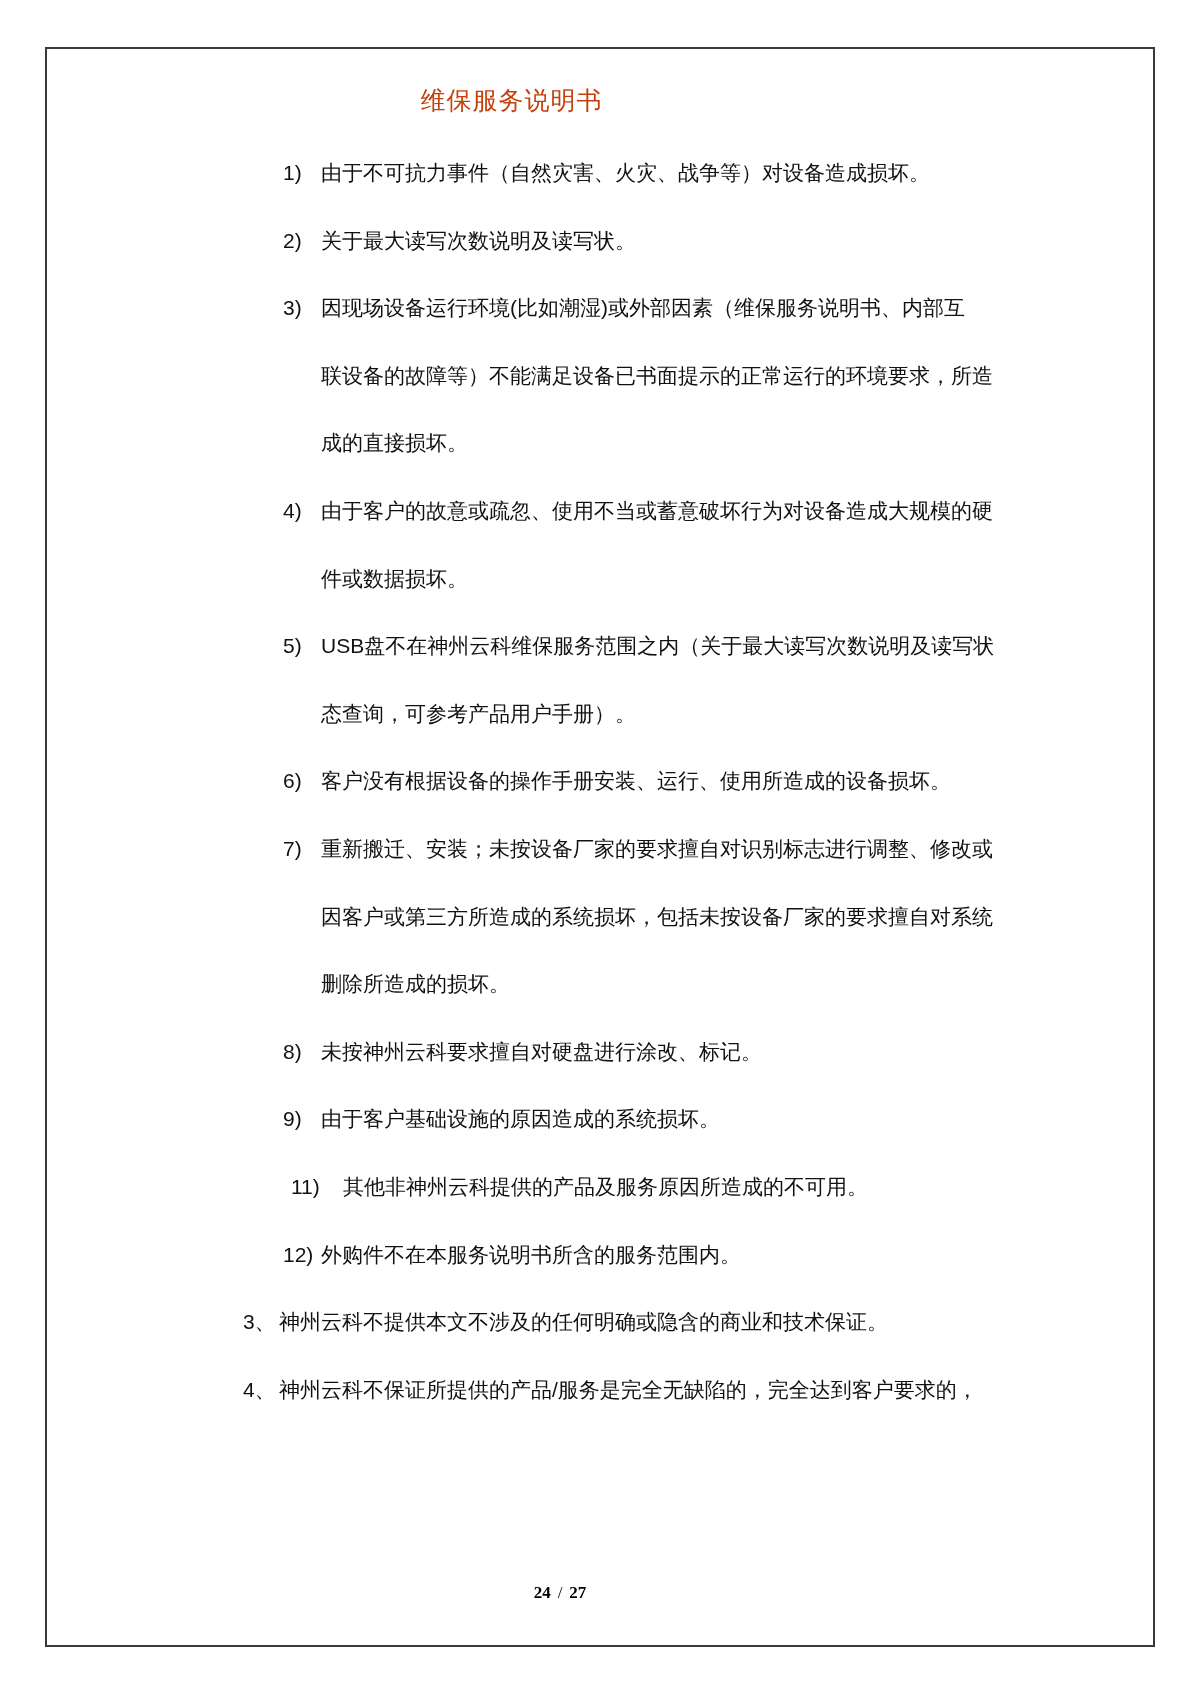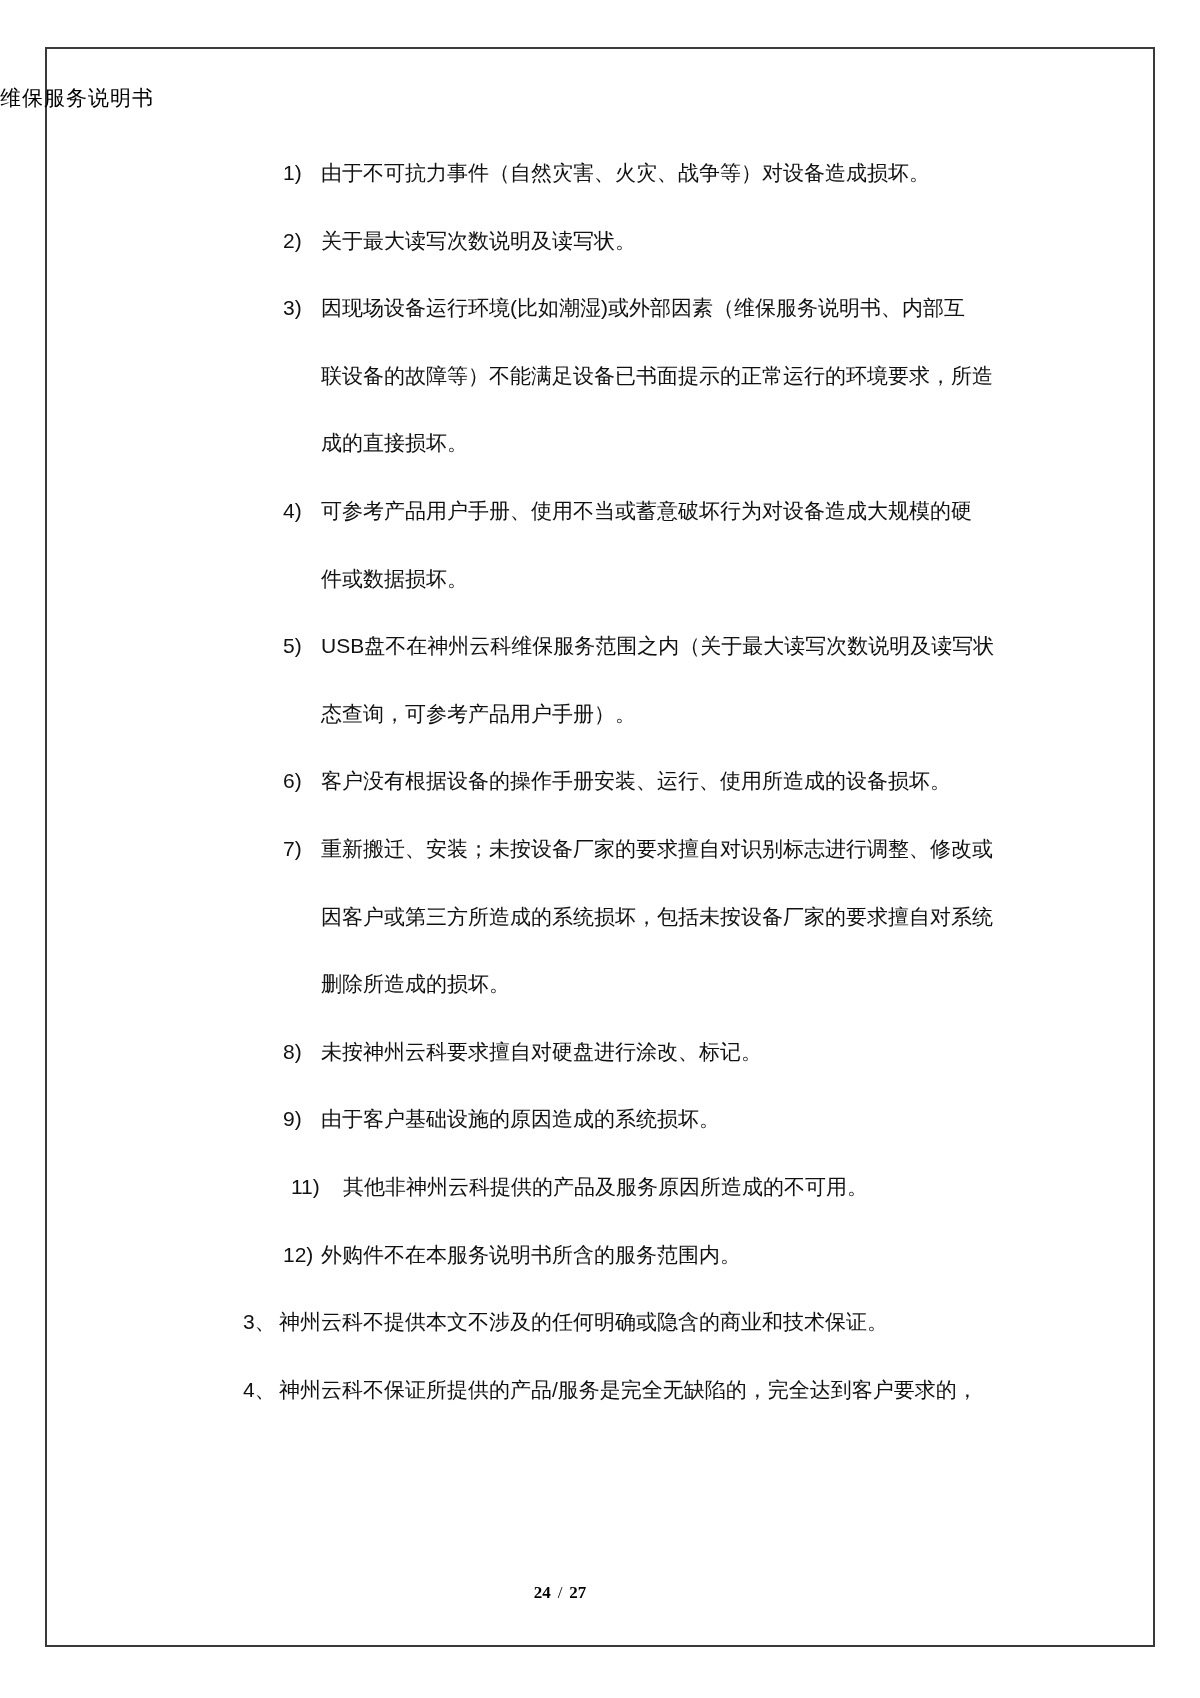--- a/index.html
+++ b/index.html
@@ -21,24 +21,24 @@
     width: 1106px;
     height: 1596px;
     border: 2px solid #3a3a3a;
     box-sizing: content-box;
   }
   .doc-header {
     position: absolute;
     left: 0;
     top: 84px;
     width: 1023px;
-    text-align: left;
+    text-align: center;
     font-family: "Liberation Serif", serif;
-    font-size: 21px;
-    color: #000000;
+    font-size: 25px;
+    color: #c2410c;
     letter-spacing: 1px;
   }
   .list-wrap {
     position: absolute;
     left: 243px;
     top: 139px;
     width: 772px;
     font-size: 21px;
     line-height: 67.6px;
   }
@@ -114,21 +114,21 @@
     <div class="txt">
       <span class="line">因现场设备运行环境(比如潮湿)或外部因素（维保服务说明书、内部互</span>
       <span class="line">联设备的故障等）不能满足设备已书面提示的正常运行的环境要求，所造</span>
       <span class="line">成的直接损坏。</span>
     </div>
   </div>
 
   <div class="item sub">
     <span class="num">4)</span>
     <div class="txt">
-      <span class="line">可参考产品用户手册、使用不当或蓄意破坏行为对设备造成大规模的硬</span>
+      <span class="line">由于客户的故意或疏忽、使用不当或蓄意破坏行为对设备造成大规模的硬</span>
       <span class="line">件或数据损坏。</span>
     </div>
   </div>
 
   <div class="item sub">
     <span class="num">5)</span>
     <div class="txt">
       <span class="line">USB盘不在神州云科维保服务范围之内（关于最大读写次数说明及读写状</span>
       <span class="line">态查询，可参考产品用户手册）。</span>
     </div>

